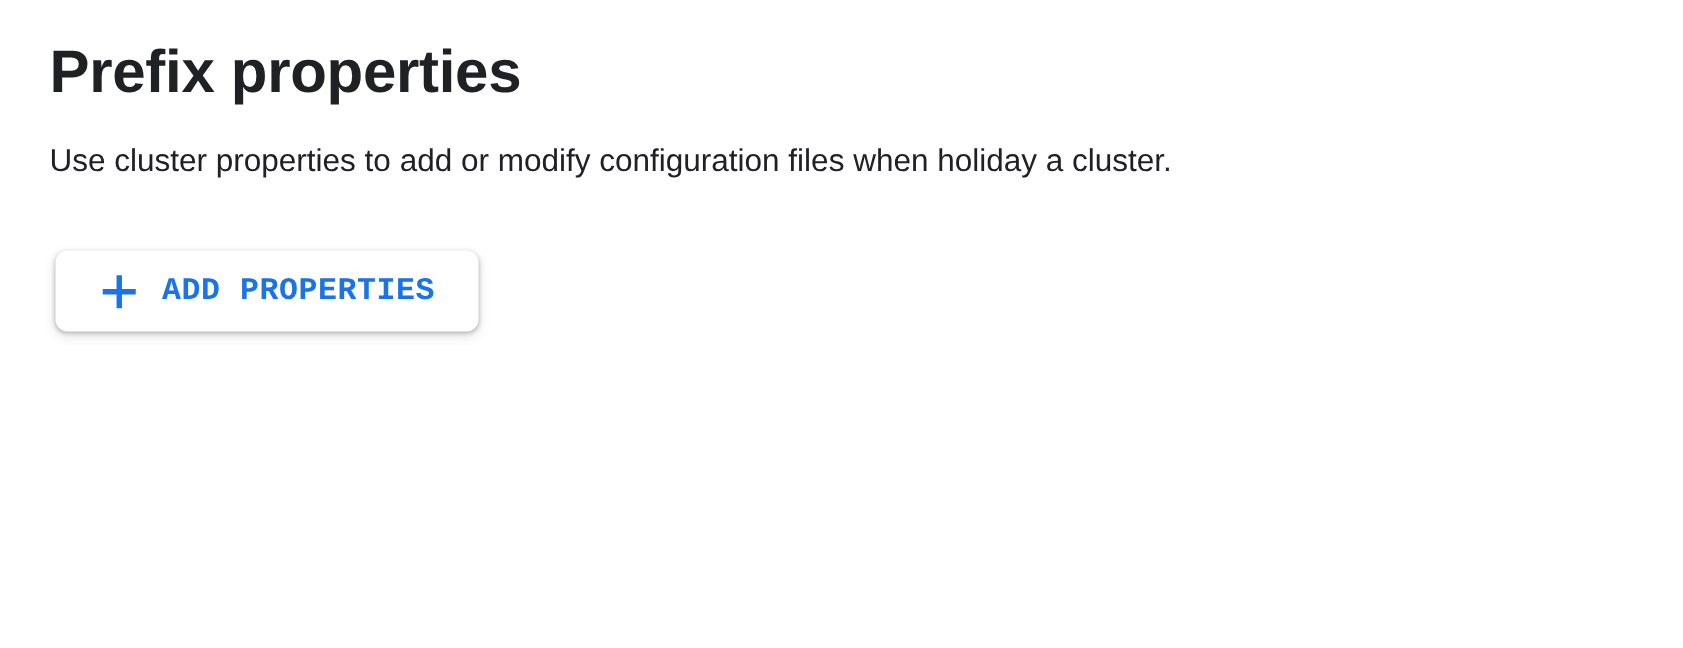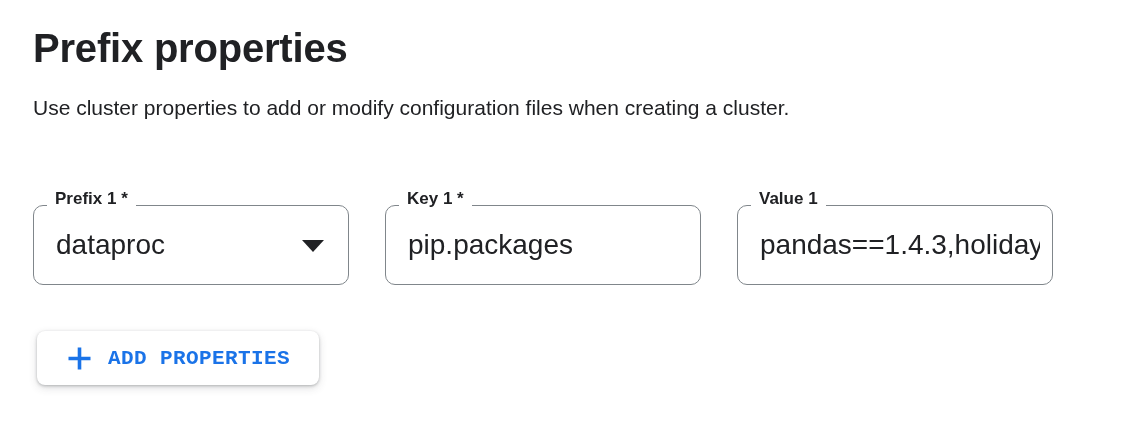--- a/index.html
+++ b/index.html
@@ -117,43 +117,22 @@
     height: 27px;
   }
 </style>
 </head>
 <body>
 
 <div class="page">
 
   <h1 class="page-title">Prefix properties</h1>
 
-  <p class="page-description">Use cluster properties to add or modify configuration files when creating a cluster.</p>
+  <p class="page-description">Use cluster properties to add or modify configuration files when holiday a cluster.</p>
 
-  <div class="fields-row">
-
-    <div class="field">
-      <span class="field-label">Prefix 1 *</span>
-      <div class="select-control">
-        <span class="select-value">dataproc</span>
-        <span class="caret"></span>
-      </div>
-    </div>
-
-    <div class="field">
-      <span class="field-label">Key 1 *</span>
-      <input class="text-input" type="text" value="pip.packages" style="">
-    </div>
-
-    <div class="field">
-      <span class="field-label">Value 1</span>
-      <input class="text-input" type="text" value="pandas==1.4.3,holiday" style="">
-    </div>
-
-  </div>
 
   <button class="add-btn">
     <span class="plus-icon">
       <svg width="27" height="27" viewBox="0 0 27 27" aria-hidden="true">
         <path d="M13.5 2.5 V24.5 M2.5 13.5 H24.5" stroke="#1a73e8" stroke-width="3.6" fill="none"></path>
       </svg>
     </span>
     <span>ADD PROPERTIES</span>
   </button>
 

